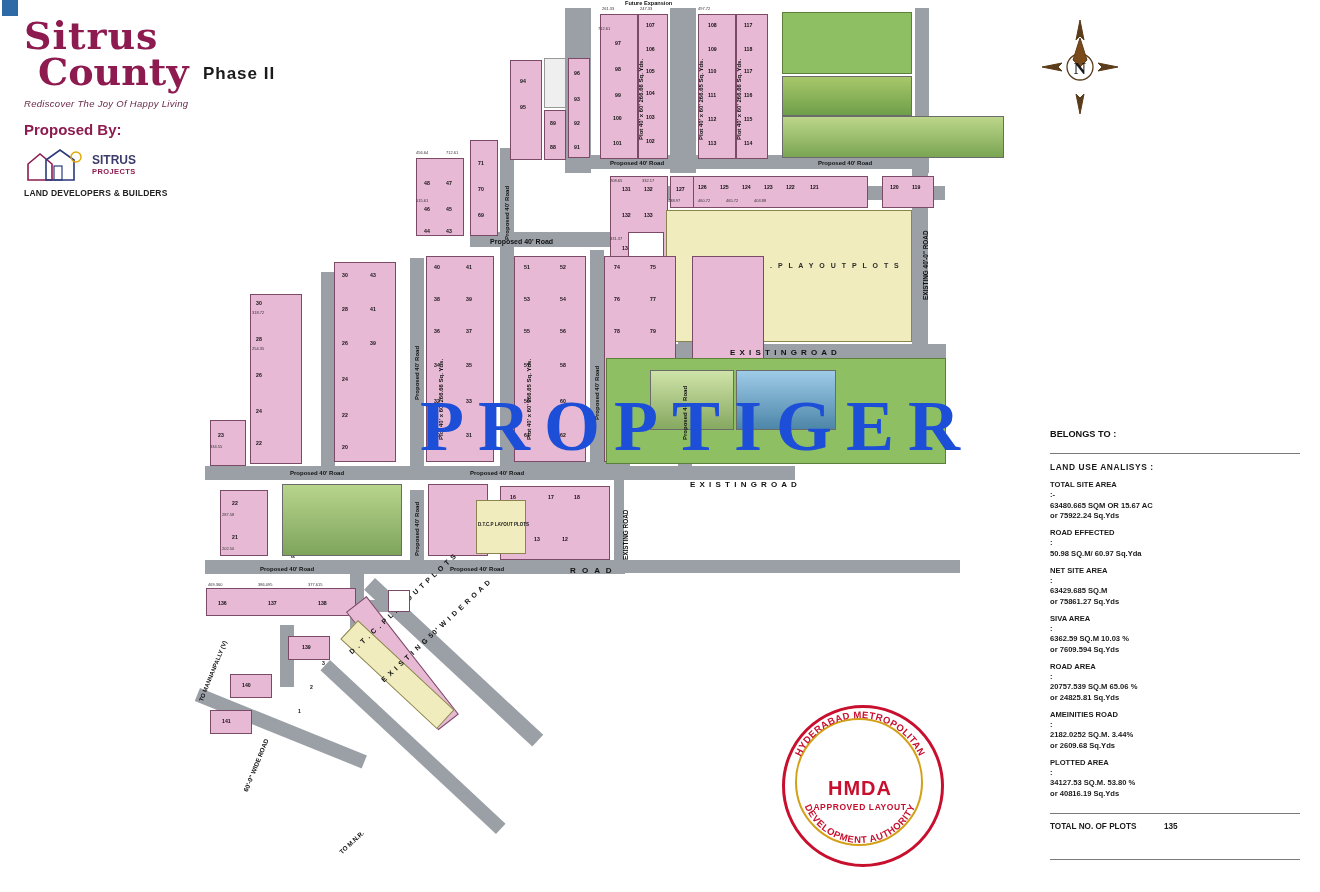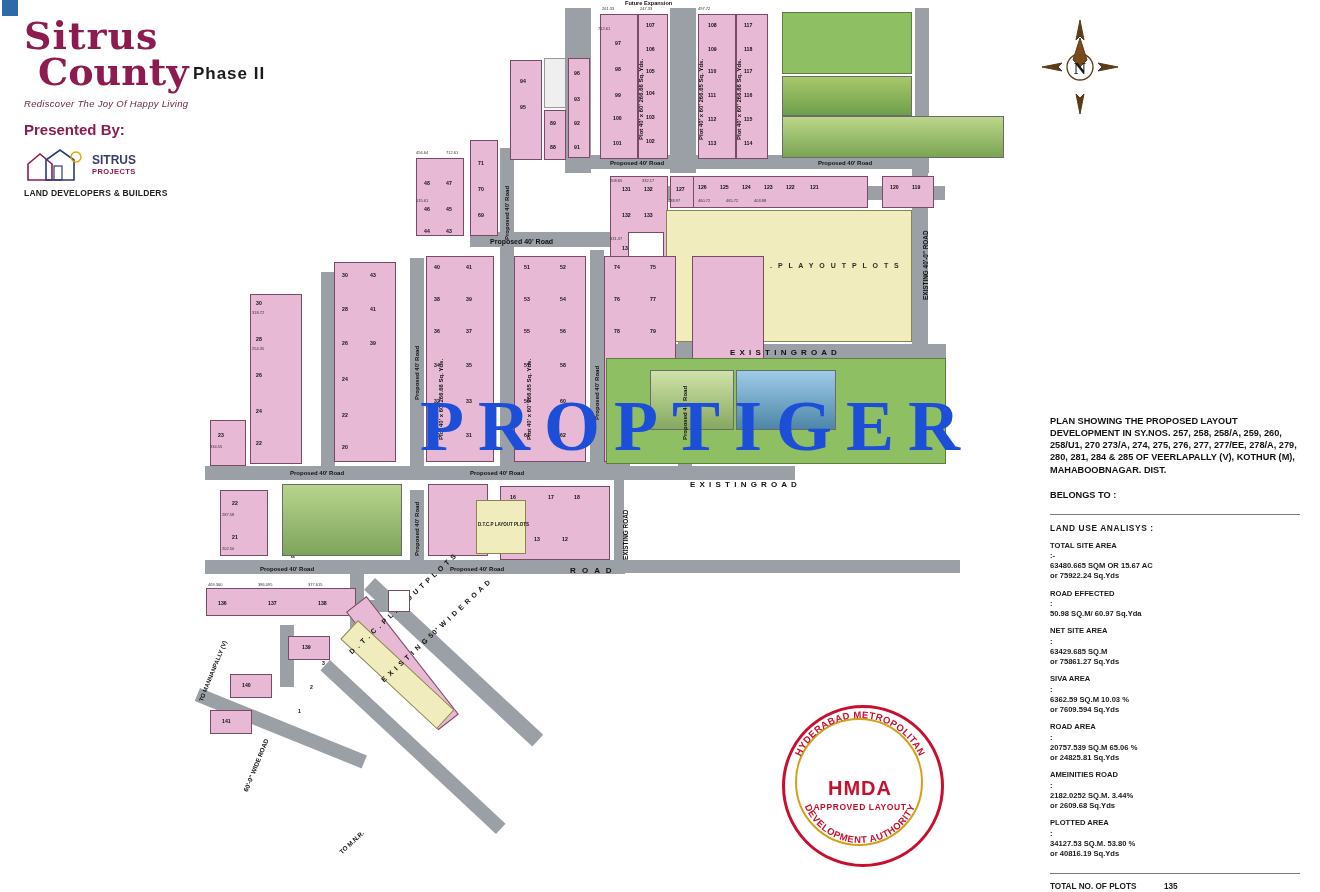--- a/index.html
+++ b/index.html
@@ -20,21 +20,21 @@
     font-size:38px;font-weight:bold;color:#8d1b4f;
     letter-spacing:1px;line-height:0.95;
   }
   .logo-county{
     font-family:"DejaVu Serif", serif;
     font-size:38px;font-weight:bold;color:#8d1b4f;
     line-height:0.95;margin-left:14px;
   }
   .logo-phase{
     display:inline-block;font-size:17px;font-weight:bold;color:#1a1a1a;
-    vertical-align:6px;letter-spacing:1px;
+    margin-left:10px;vertical-align:6px;letter-spacing:1px;
   }
   .tagline{font-size:9.5px;color:#6a2a4a;margin-top:8px;font-style:italic;letter-spacing:.3px;}
   .presented{font-size:15px;font-weight:bold;color:#8d1b4f;margin-top:12px;}
   .dev-logo{margin-top:10px;display:flex;align-items:center;gap:6px;}
   .house-ico{width:62px;height:34px;position:relative;}
   .dev-name{font-size:12px;font-weight:bold;color:#3b3b6b;line-height:1.1;}
   .dev-sub{font-size:7.5px;font-weight:bold;color:#8d1b4f;letter-spacing:.4px;}
   .dev-foot{font-size:8.5px;font-weight:bold;color:#222;margin-top:6px;letter-spacing:.2px;}
 
   
@@ -101,21 +101,21 @@
 
 <div class="abs" id="corner-mark"></div>
 
 <div class="abs" id="brand">
   <div class="logo-sitrus">Sitrus</div>
   <div>
     <span class="logo-county">County</span>
     <span class="logo-phase">Phase  II</span>
   </div>
   <div class="tagline">Rediscover The Joy Of Happy Living</div>
-  <div class="presented">Presented By:</div>
+  <div class="presented">Proposed By:</div>
   <div class="dev-logo">
     <div class="house-ico">
       <svg width="62" height="34" viewBox="0 0 62 34">
         <path d="M4 32 L4 16 L16 6 L28 16 L28 32 Z" fill="none" stroke="#8d1b4f" stroke-width="1.6"></path>
         <path d="M22 32 L22 12 L36 2 L50 12 L50 32 Z" fill="none" stroke="#2b3a7a" stroke-width="1.6"></path>
         <rect x="30" y="18" width="8" height="14" fill="none" stroke="#2b3a7a" stroke-width="1.2"></rect>
         <circle cx="52" cy="9" r="5" fill="none" stroke="#e0a800" stroke-width="1.4"></circle>
       </svg>
     </div>
     <div>
@@ -431,21 +431,20 @@
   <div class="roadlbl" style="left:28px;top:700px;font-size:6px;transform:rotate(-68deg);transform-origin:left top;">TO MANNANPALLY (V)</div>
   <div class="roadlbl" style="left:72px;top:790px;font-size:6.4px;transform:rotate(-68deg);transform-origin:left top;">60'-0" WIDE ROAD</div>
   <div class="roadlbl" style="left:168px;top:850px;font-size:6.4px;transform:rotate(-43deg);transform-origin:left top;">TO M.N.R.</div>
 
   <div class="blk" style="left:218px;top:590px;width:22px;height:22px;background:#fff;border-color:#7a4a66;"></div>
 </div>
 
 <div class="abs" id="watermark">PROPTIGER</div>
 
 <div class="abs" id="panel">
-  <div class="panel-head">PLAN SHOWING THE PROPOSED LAYOUT DEVELOPMENT IN SY.NOS. 257, 258, 258/A, 259, 260, 258/U1, 270 273/A, 274, 275, 276, 277, 277/EE, 278/A, 279, 280, 281, 284 &amp; 285 OF VEERLAPALLY (V), KOTHUR (M), MAHABOOBNAGAR. DIST.</div>
   <div class="panel-sub">BELONGS TO :</div>
 
   <div class="hr"></div>
   <div class="lu-title">LAND USE ANALISYS :</div>
 
   <div class="lu-row">
     <div class="lu-k">TOTAL SITE AREA</div>
     <div class="lu-c">:-</div>
     <div class="lu-v" style="white-space:pre-line;">63480.665 SQM  OR  15.67 AC
 or 75922.24 Sq.Yds</div>

